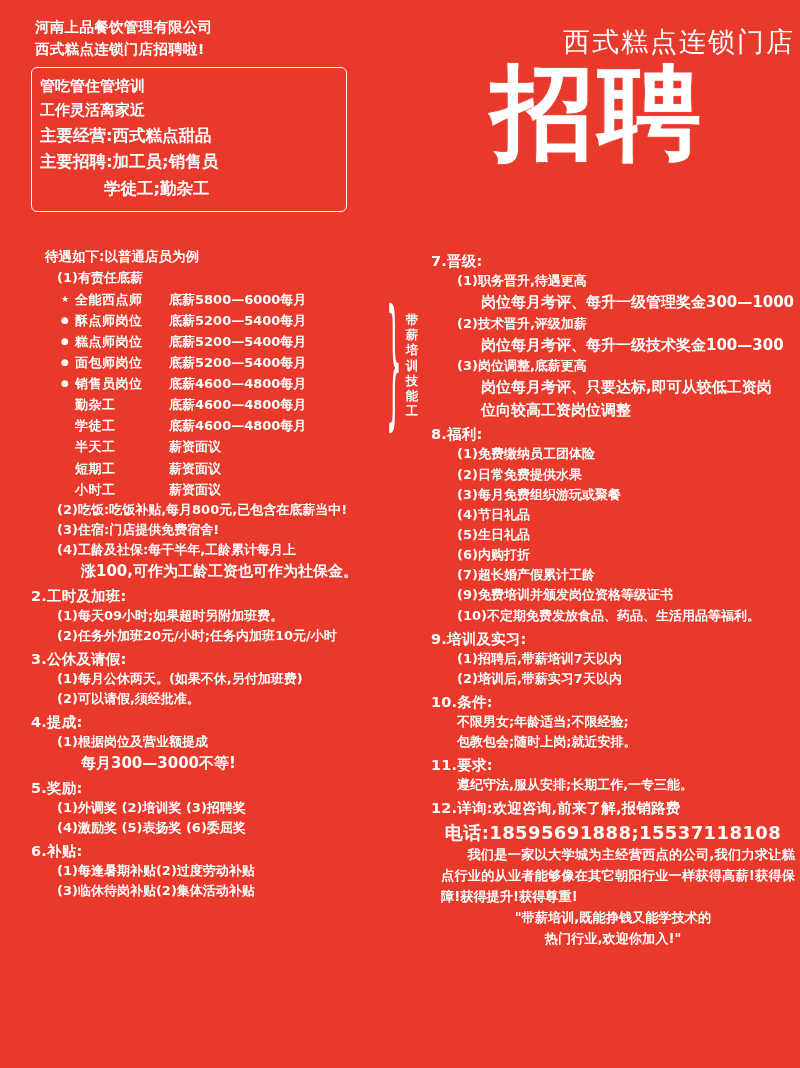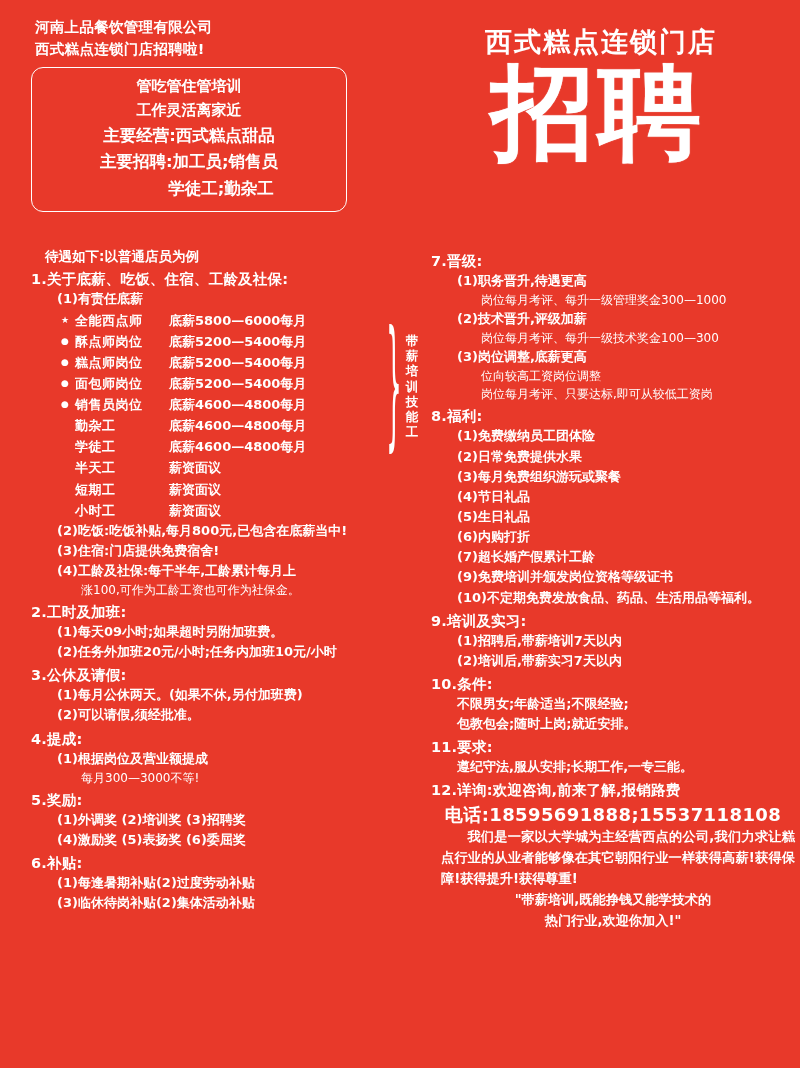--- a/index.html
+++ b/index.html
@@ -31,45 +31,45 @@
   .company{
     font-size:14.5px;
     line-height:1.55;
     font-weight:700;
     letter-spacing:0.3px;
     padding-left:4px;
   }
   .box{
     margin-top:6px;
     border:1.6px solid #ffffff;
-    border-radius:12px;
+    border-radius:6px;
     padding:6px 8px 8px 8px;
     width:298px;
-    text-align:center;
   }
   .box div{
     font-size:15px;
     line-height:1.62;
     font-weight:700;
     white-space:nowrap;
   }
   .box .big{font-size:16.5px;}
   .box .indent{padding-left:64px;}
   .header-right{
     flex:1;
     text-align:center;
     padding-top:10px;
   }
   .title-sub{
     font-size:27px;
-    font-weight:700;
+    font-weight:400;
     letter-spacing:2px;
     line-height:1.2;
     white-space:nowrap;
     margin-left:6px;
+    text-align:right;
   }
   .title-main{
     font-size:103px;
     font-weight:700;
     letter-spacing:4px;
     line-height:1.02;
     margin-top:2px;
     text-shadow:0 0 1px #fff;
   }
   
@@ -91,22 +91,22 @@
     margin-top:4px;
     letter-spacing:0.2px;
   }
   .lvl1{
     font-size:13px;
     font-weight:700;
     padding-left:26px;
     line-height:1.55;
   }
   .lvl2{
-    font-size:12px;
-    font-weight:400;
+    font-size:15px;
+    font-weight:700;
     padding-left:50px;
     line-height:1.5;
   }
   
   .jobs{position:relative;padding-left:30px;margin-top:1px;}
   .jobrow{
     display:flex;
     align-items:baseline;
     font-size:13px;
     font-weight:700;
@@ -192,21 +192,20 @@
       <div class="title-main">招聘</div>
     </div>
   </div>
 
   <div class="cols">
 
     <div class="col-left">
 
       <div class="lead">待遇如下:以普通店员为例</div>
 
-      <div class="sec-h">1.关于底薪、吃饭、住宿、工龄及社保:</div>
       <div class="lvl1">(1)有责任底薪</div>
 
       <div class="jobs">
         <div class="jobrow">
           <span class="bullet">★</span>
           <span class="jname">全能西点师</span>
           <span class="jpay">底薪5800—6000每月</span>
         </div>
         <div class="jobrow">
           <span class="bullet">●</span>
@@ -287,22 +286,22 @@
     </div>
 
     <div class="col-right">
 
       <div class="sec-h">7.晋级:</div>
       <div class="lvl1">(1)职务晋升,待遇更高</div>
       <div class="lvl2">岗位每月考评、每升一级管理奖金300—1000</div>
       <div class="lvl1">(2)技术晋升,评级加薪</div>
       <div class="lvl2">岗位每月考评、每升一级技术奖金100—300</div>
       <div class="lvl1">(3)岗位调整,底薪更高</div>
+      <div class="lvl2">岗位每月考评、只要达标,即可从较低工资岗</div>
       <div class="lvl2">位向较高工资岗位调整</div>
-      <div class="lvl2">岗位每月考评、只要达标,即可从较低工资岗</div>
 
       <div class="sec-h">8.福利:</div>
       <div class="lvl1">(1)免费缴纳员工团体险</div>
       <div class="lvl1">(2)日常免费提供水果</div>
       <div class="lvl1">(3)每月免费组织游玩或聚餐</div>
       <div class="lvl1">(4)节日礼品</div>
       <div class="lvl1">(5)生日礼品</div>
       <div class="lvl1">(6)内购打折</div>
       <div class="lvl1">(7)超长婚产假累计工龄</div>
       <div class="lvl1">(9)免费培训并颁发岗位资格等级证书</div>

